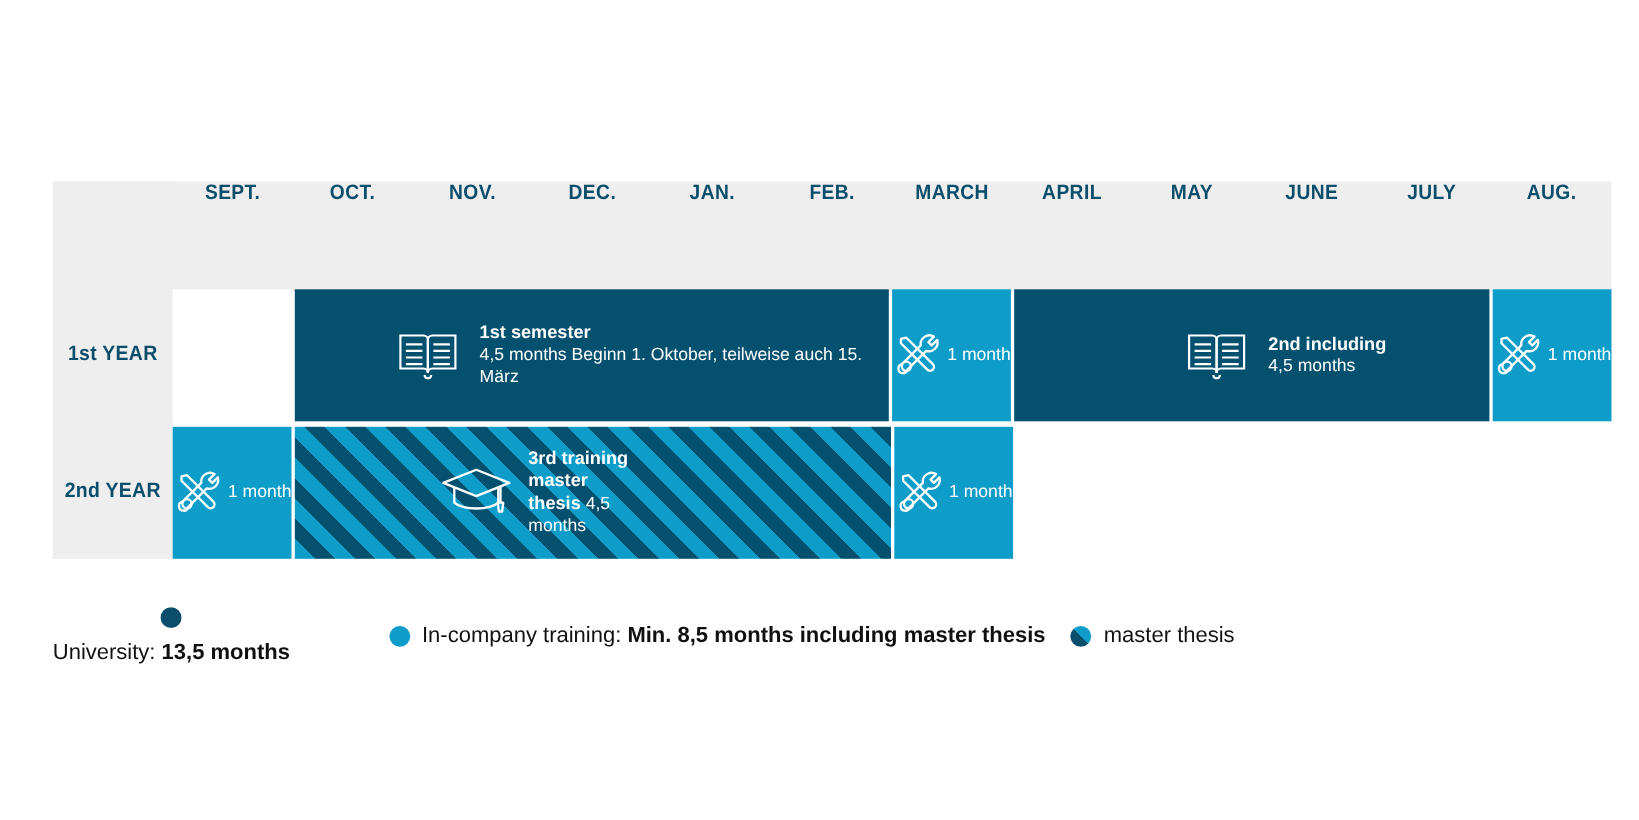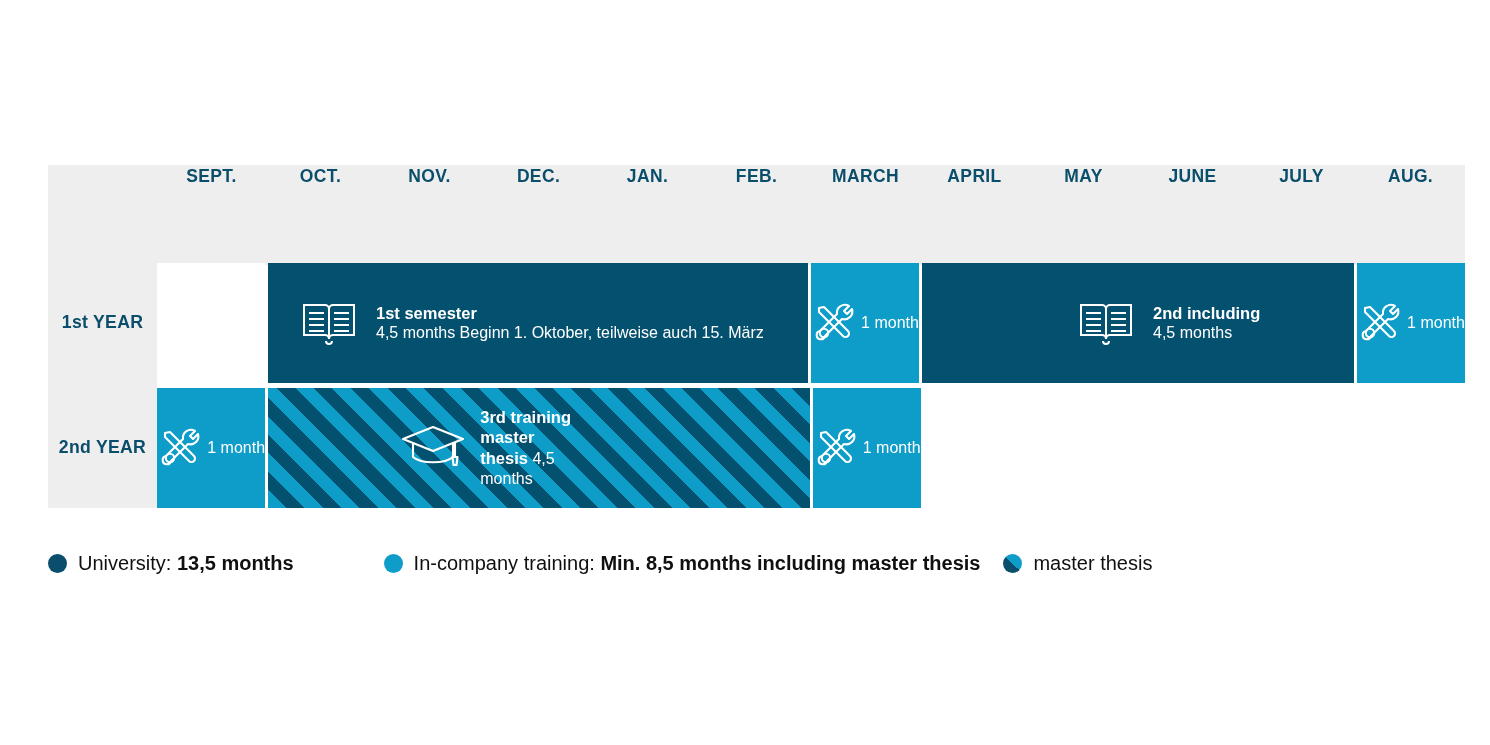--- a/index.html
+++ b/index.html
@@ -66,21 +66,21 @@
   .c-stripe{
     background:repeating-linear-gradient(
       45deg,
       #0e9cc8 0px, #0e9cc8 13px,
       #04516f 13px, #04516f 26px
     );
   }
   .c-blank{background:#ffffff;}
 
   
-  .inner{display:flex;align-items:center;gap:18px;padding-left:32px;}
+  .inner{display:flex;align-items:center;gap:18px;padding-left:92px;}
   .inner.thesis{padding-left:132px;gap:14px;}
   .txt{line-height:1.26;font-size:16px;}
   .txt .reg{font-weight:normal;}
   .txt .ttl{font-weight:bold;font-size:16.5px;}
 
   
   .month-cell{
     flex-direction:row;justify-content:center;align-items:center;gap:4px;
   }
   .month-cell .lbl{font-size:16px;line-height:1;}
@@ -97,21 +97,21 @@
     font-size:20px;color:#101010;
   }
   .lg-item{display:flex;align-items:center;gap:11px;white-space:nowrap;}
   .lg-item b{font-weight:bold;}
   .dot{width:19px;height:19px;border-radius:50%;flex:0 0 auto;}
   .dot.dark{background:#0b4e6b;}
   .dot.cyan{background:#0e9cc8;}
   .dot.split{
     background:linear-gradient(45deg,#0b4e6b 0 50%,#0e9cc8 50% 100%);
   }
-  #lg1{margin-left:0;}
+  #lg1{margin-left:0;flex-direction:column;}
   #lg2{margin-left:90px;justify-content:flex-end;}
   #lg3{margin-left:23px;}
 </style>
 </head>
 <body>
 
 <div class="stage">
 
   <div class="grey-head"></div>
   <div class="grey-left"></div>

